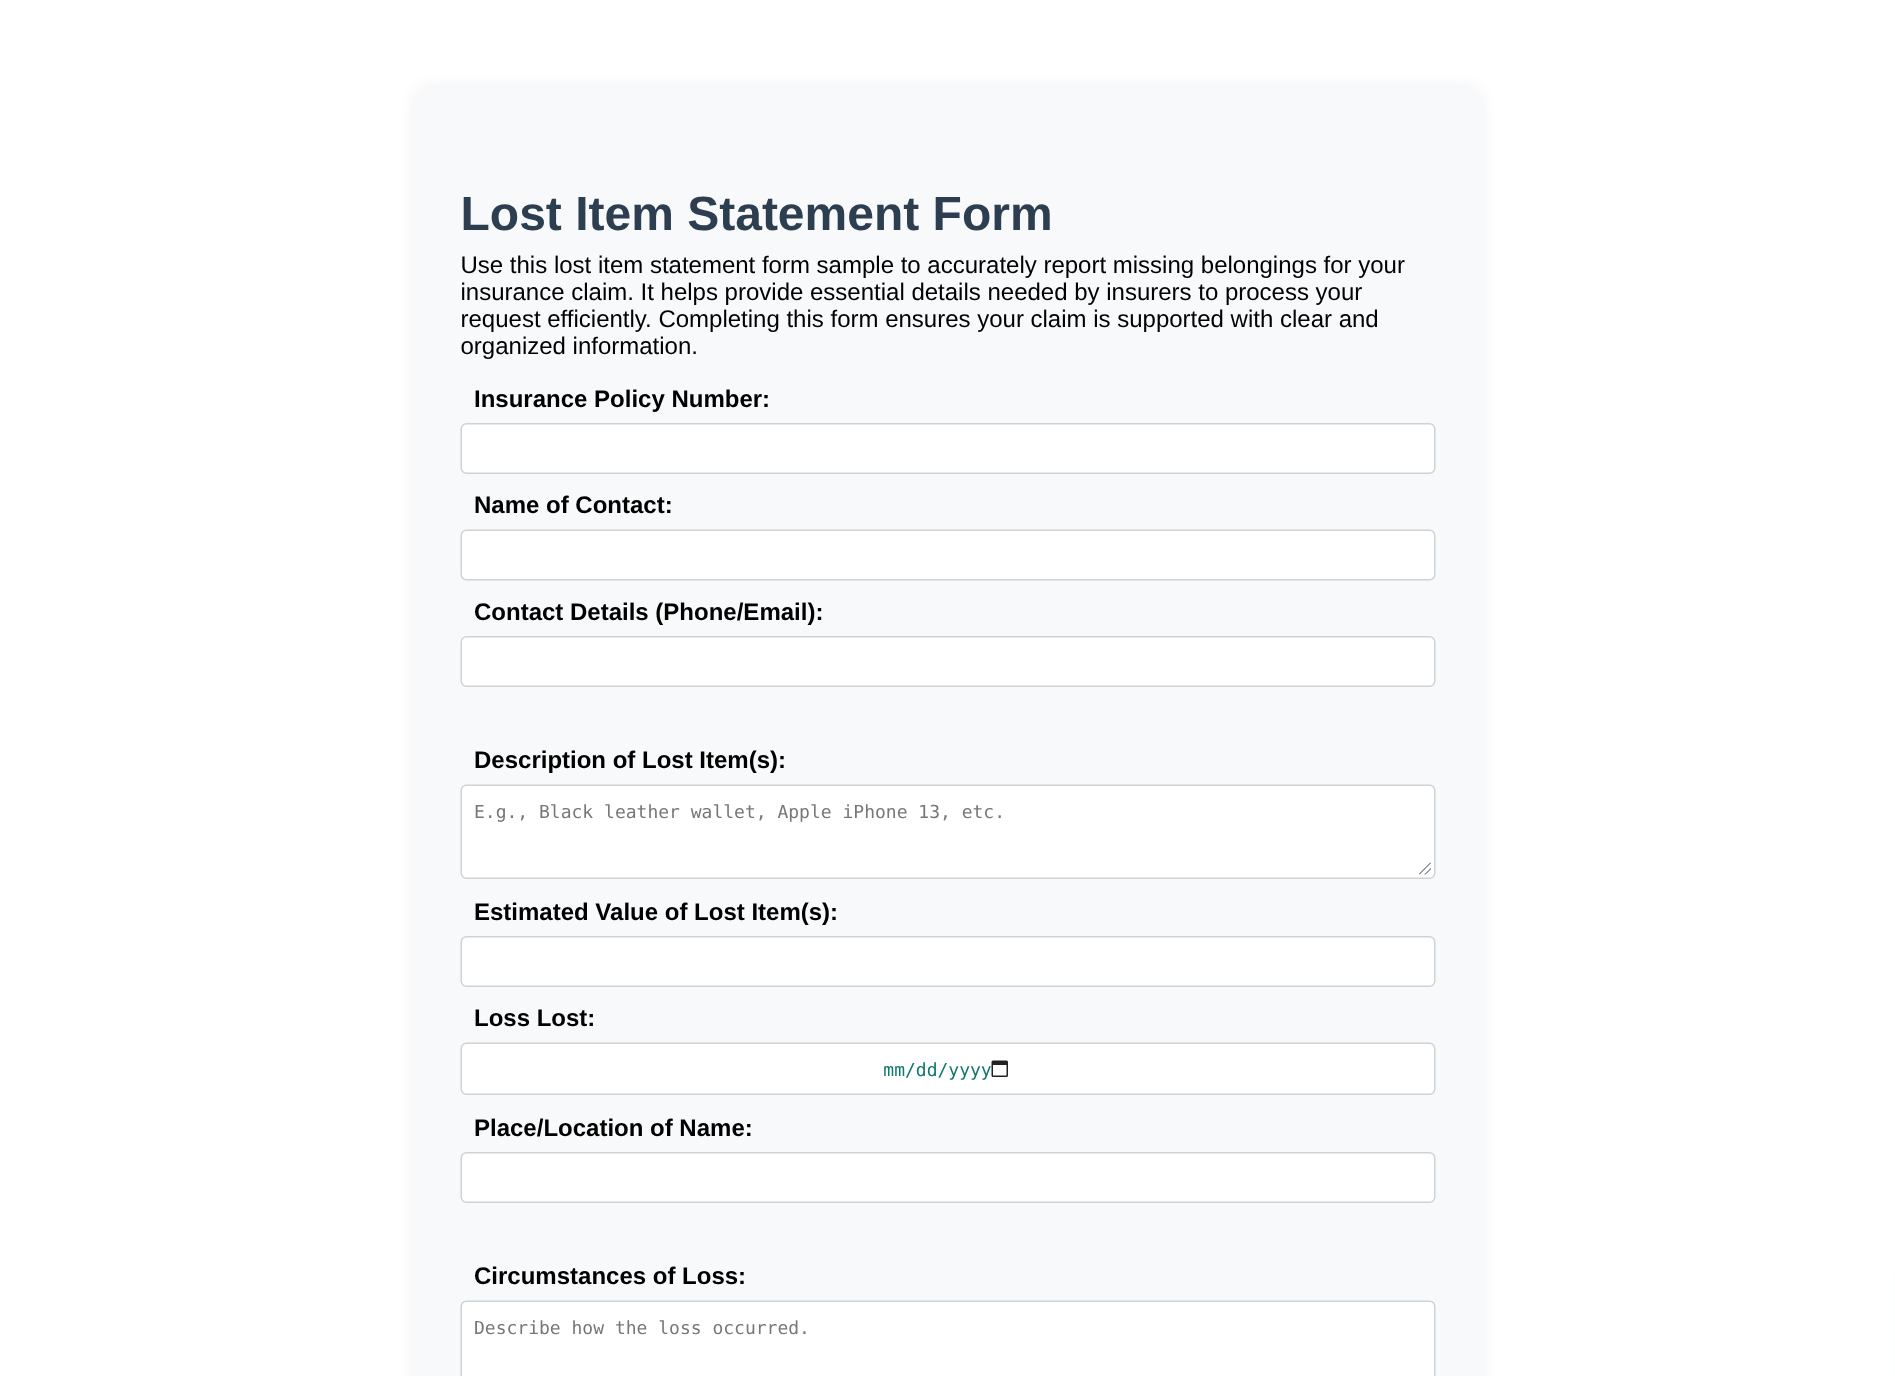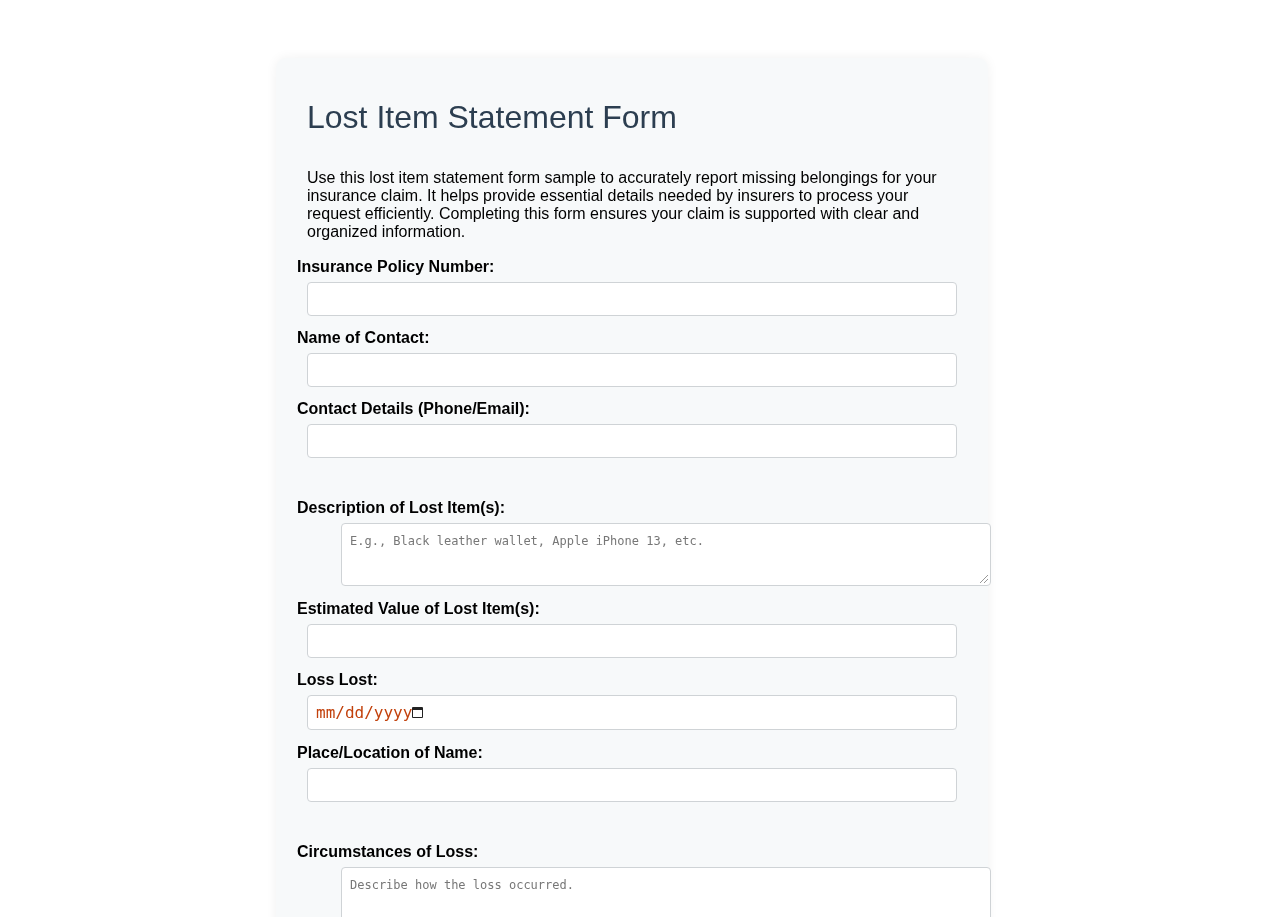--- a/index.html
+++ b/index.html
@@ -22,41 +22,41 @@
       height: 900px;
       background: #f7f9fa;
       border-radius: 10px;
       box-shadow: 0 0 12px rgba(0,0,0,0.06);
       box-sizing: border-box;
       padding: 0 31px;
     }
     h1 {
       position: absolute;
       left: 31px;
-      top: 40px;
+      top: 65px;
       margin: 0;
       font-size: 32px;
-      font-weight: normal;
+      font-weight: bold;
       color: #2c3e50;
       line-height: 38px;
       white-space: nowrap;
     }
     .intro {
       position: absolute;
       left: 31px;
       top: 111px;
       width: 652px;
       margin: 0;
       font-size: 16px;
       line-height: 18px;
     }
     .intro b { font-weight: normal; }
     .label {
       position: absolute;
-      left: 21px;
+      left: 40px;
       font-size: 16px;
       font-weight: bold;
       line-height: 18px;
       white-space: nowrap;
     }
     .field {
       position: absolute;
       left: 31px;
       width: 650px;
       box-sizing: border-box;
@@ -66,28 +66,27 @@
       font-family: "DejaVu Sans Mono", monospace;
       font-size: 12px;
       color: #777777;
       padding: 0 8px;
     }
     .field.input { height: 34px; }
     .field.date {
       height: 35px;
       display: flex;
       align-items: center;
-      justify-content: flex-start;
-      color: #c2410c;
-      font-size: 16px;
+      justify-content: center;
+      color: #0f766e;
+      font-size: 12px;
     }
     .field.textarea {
       padding-top: 10px;
       line-height: 14px;
-      margin-left: 34px;
     }
     .cal-icon {
       width: 11px;
       height: 11px;
       border: 1.5px solid #222;
       border-top-width: 3px;
       border-radius: 1px;
       box-sizing: border-box;
       margin-right: 3px;
     }

